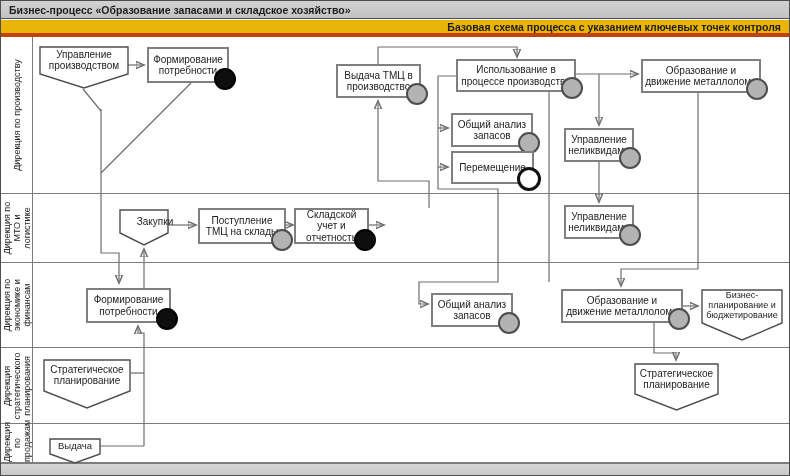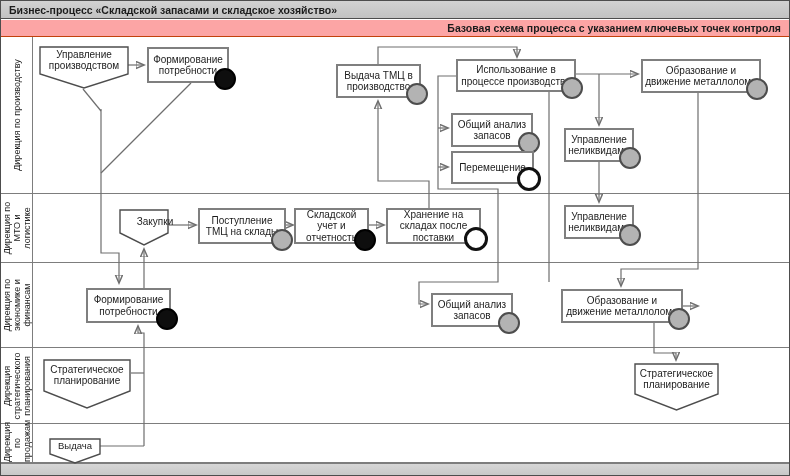--- a/index.html
+++ b/index.html
@@ -4,22 +4,22 @@
 <style>
   html,body{margin:0;padding:0;background:#e8e8e8;}
   #stage{position:relative;width:790px;height:476px;background:#ffffff;
          font-family:"Liberation Sans","DejaVu Sans",sans-serif;color:#1c1c1c;
          overflow:hidden;border:1px solid #4d4d4d;box-sizing:border-box;}
   
   #titlebar{position:absolute;left:0;top:0;width:100%;height:18px;
             background:linear-gradient(#d2d2d2,#c2c2c2);
             border-bottom:1px solid #4d4d4d;display:flex;align-items:center;
             font-weight:bold;font-size:10.5px;padding-left:8px;box-sizing:border-box;}
-  #subtitlebar{position:absolute;left:0;top:19px;width:100%;height:17px;background:#fca5a5;
-            border-bottom:1px solid #c2410c;display:flex;align-items:center;justify-content:flex-end;
+  #subtitlebar{position:absolute;left:0;top:19px;width:100%;height:17px;background:#eab308;
+            border-bottom:4px solid #c2410c;display:flex;align-items:center;justify-content:flex-end;
             font-weight:bold;font-size:10.5px;padding-right:8px;box-sizing:border-box;}
   
   .lane-row{position:absolute;left:0;width:789px;border-bottom:1px solid #7d7d7d;box-sizing:border-box;}
   .lane-label{position:absolute;left:0;top:0;width:32px;height:100%;
               border-right:1px solid #7d7d7d;box-sizing:border-box;background:#fff;}
   .lane-label span{position:absolute;left:50%;top:50%;
               transform:translate(-50%,-50%) rotate(-90deg);
               font-size:9px;line-height:1.12;text-align:center;white-space:normal;color:#222;}
   #footerbar{position:absolute;left:0;top:462px;width:100%;height:14px;
              background:linear-gradient(#d6d6d6,#c6c6c6);border-top:1px solid #7d7d7d;box-sizing:border-box;}
@@ -40,21 +40,21 @@
   .cp-gray{background:#b3b3b3;border:2px solid #4d4d4d;}
   .cp-black{background:#0e0e0e;border:2px solid #000;}
   .cp-white{background:#fff;border:3px solid #111;}
 </style>
 </head>
 <body>
 
 <div id="stage">
 
   <div id="titlebar">
-    <span>Бизнес-процесс «Складской запасами и складское хозяйство»</span>
+    <span>Бизнес-процесс «Образование запасами и складское хозяйство»</span>
   </div>
   <div id="subtitlebar">
     <span>Базовая схема процесса с указанием ключевых точек контроля</span>
   </div>
 
   <div class="lane-row" style="top:36px;height:157px;">
     <div class="lane-label">
       <span style="width:150px;">Дирекция по производству</span>
     </div>
   </div>
@@ -163,24 +163,20 @@
   <div class="node box" style="left:197px;top:207px;width:88px;height:36px;">
     <span>Поступление ТМЦ на склады</span>
     <span class="cp cp-gray"></span>
   </div>
 
   <div class="node box" style="left:293px;top:207px;width:75px;height:36px;">
     <span>Складской учет и отчетность</span>
     <span class="cp cp-black"></span>
   </div>
 
-  <div class="node box" style="left:385px;top:207px;width:95px;height:36px;">
-    <span>Хранение на складах после поставки</span>
-    <span class="cp cp-white"></span>
-  </div>
 
   <div class="node box" style="left:563px;top:204px;width:70px;height:34px;">
     <span>Управление неликвидами</span>
     <span class="cp cp-gray"></span>
   </div>
 
   <div class="node box" style="left:85px;top:287px;width:85px;height:35px;">
     <span>Формирование потребности</span>
     <span class="cp cp-black"></span>
   </div>
@@ -188,20 +184,26 @@
   <div class="node box" style="left:430px;top:292px;width:82px;height:34px;">
     <span>Общий анализ запасов</span>
     <span class="cp cp-gray"></span>
   </div>
 
   <div class="node box" style="left:560px;top:288px;width:122px;height:34px;">
     <span>Образование и движение металлолома</span>
     <span class="cp cp-gray"></span>
   </div>
 
+  <div class="node pent" style="left:700px;top:288px;width:82px;height:52px;">
+    <svg width="82" height="52">
+        <polygon points="1,1 81,1 81,34 41,51 1,34" fill="#fff" stroke="#4d4d4d" stroke-width="1.4"></polygon>
+      </svg>
+    <div class="ptext" style="height:34px;font-size:9px;">Бизнес-планирование и бюджетирование</div>
+  </div>
 
   <div class="node pent" style="left:42px;top:358px;width:88px;height:50px;">
     <svg width="88" height="50">
         <polygon points="1,1 87,1 87,32 44,49 1,32" fill="#fff" stroke="#4d4d4d" stroke-width="1.4"></polygon>
       </svg>
     <div class="ptext" style="height:32px;">Стратегическое планирование</div>
   </div>
 
   <div class="node pent" style="left:633px;top:362px;width:85px;height:48px;">
     <svg width="85" height="48">

